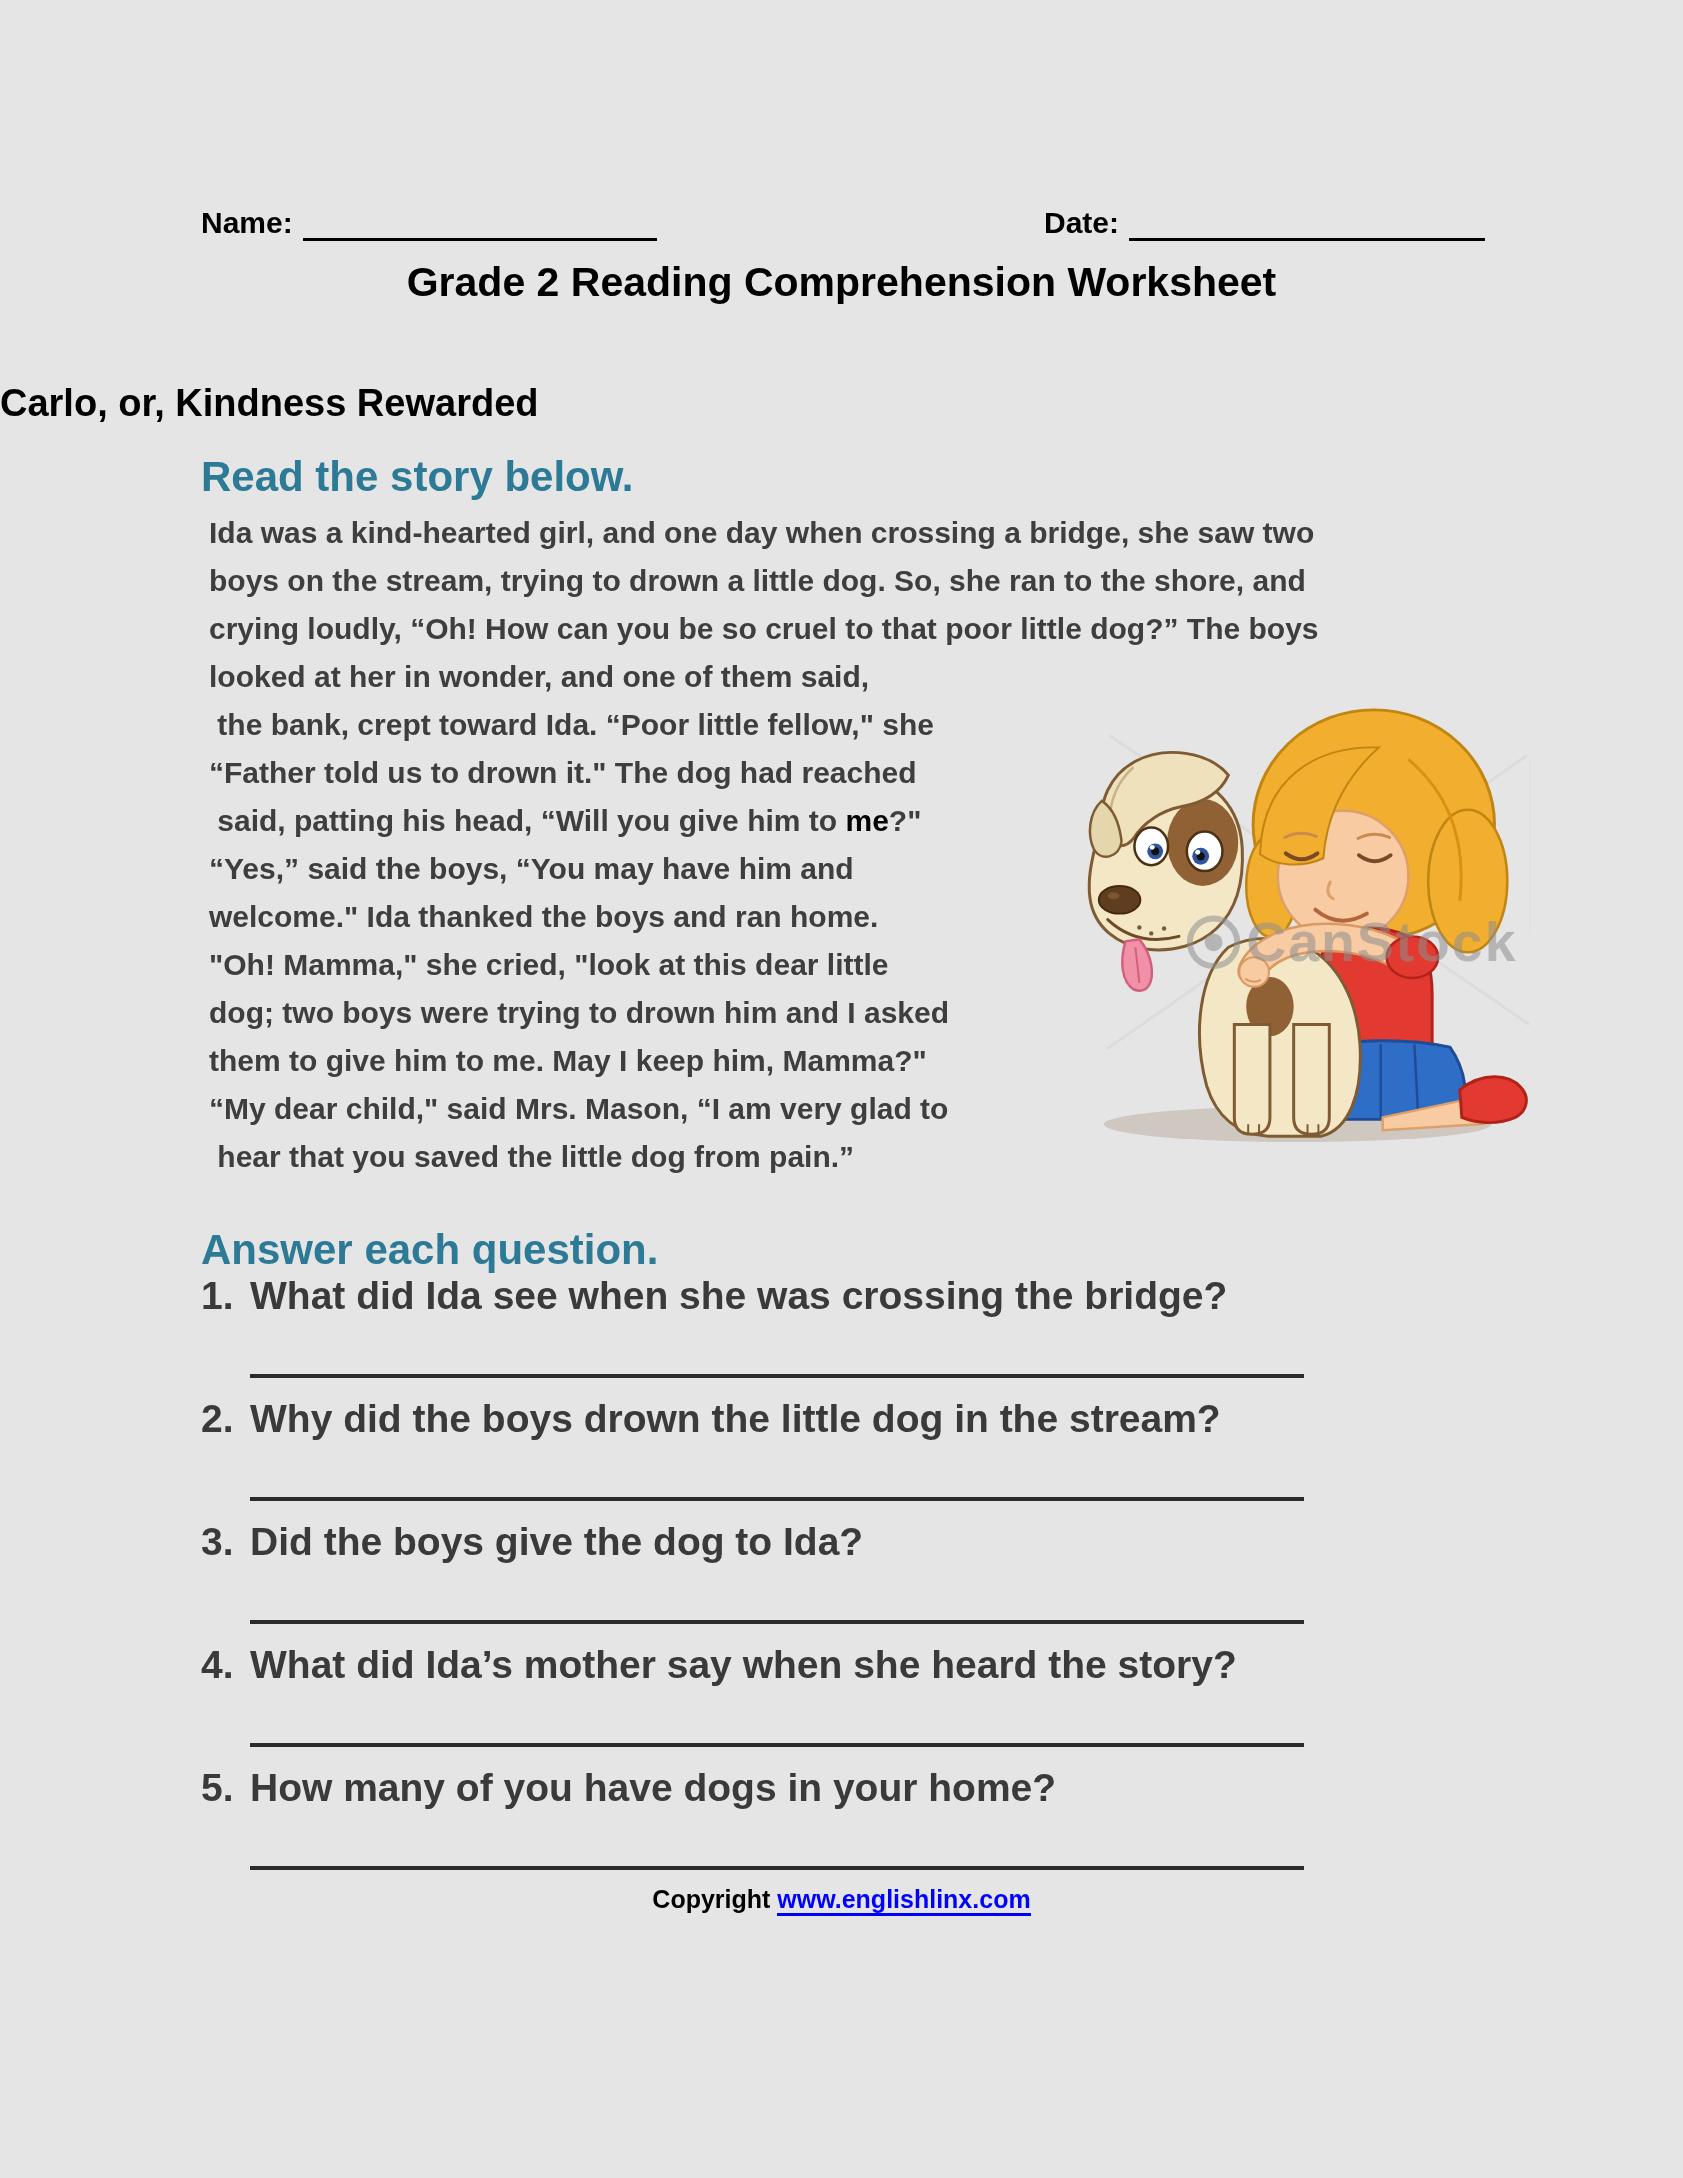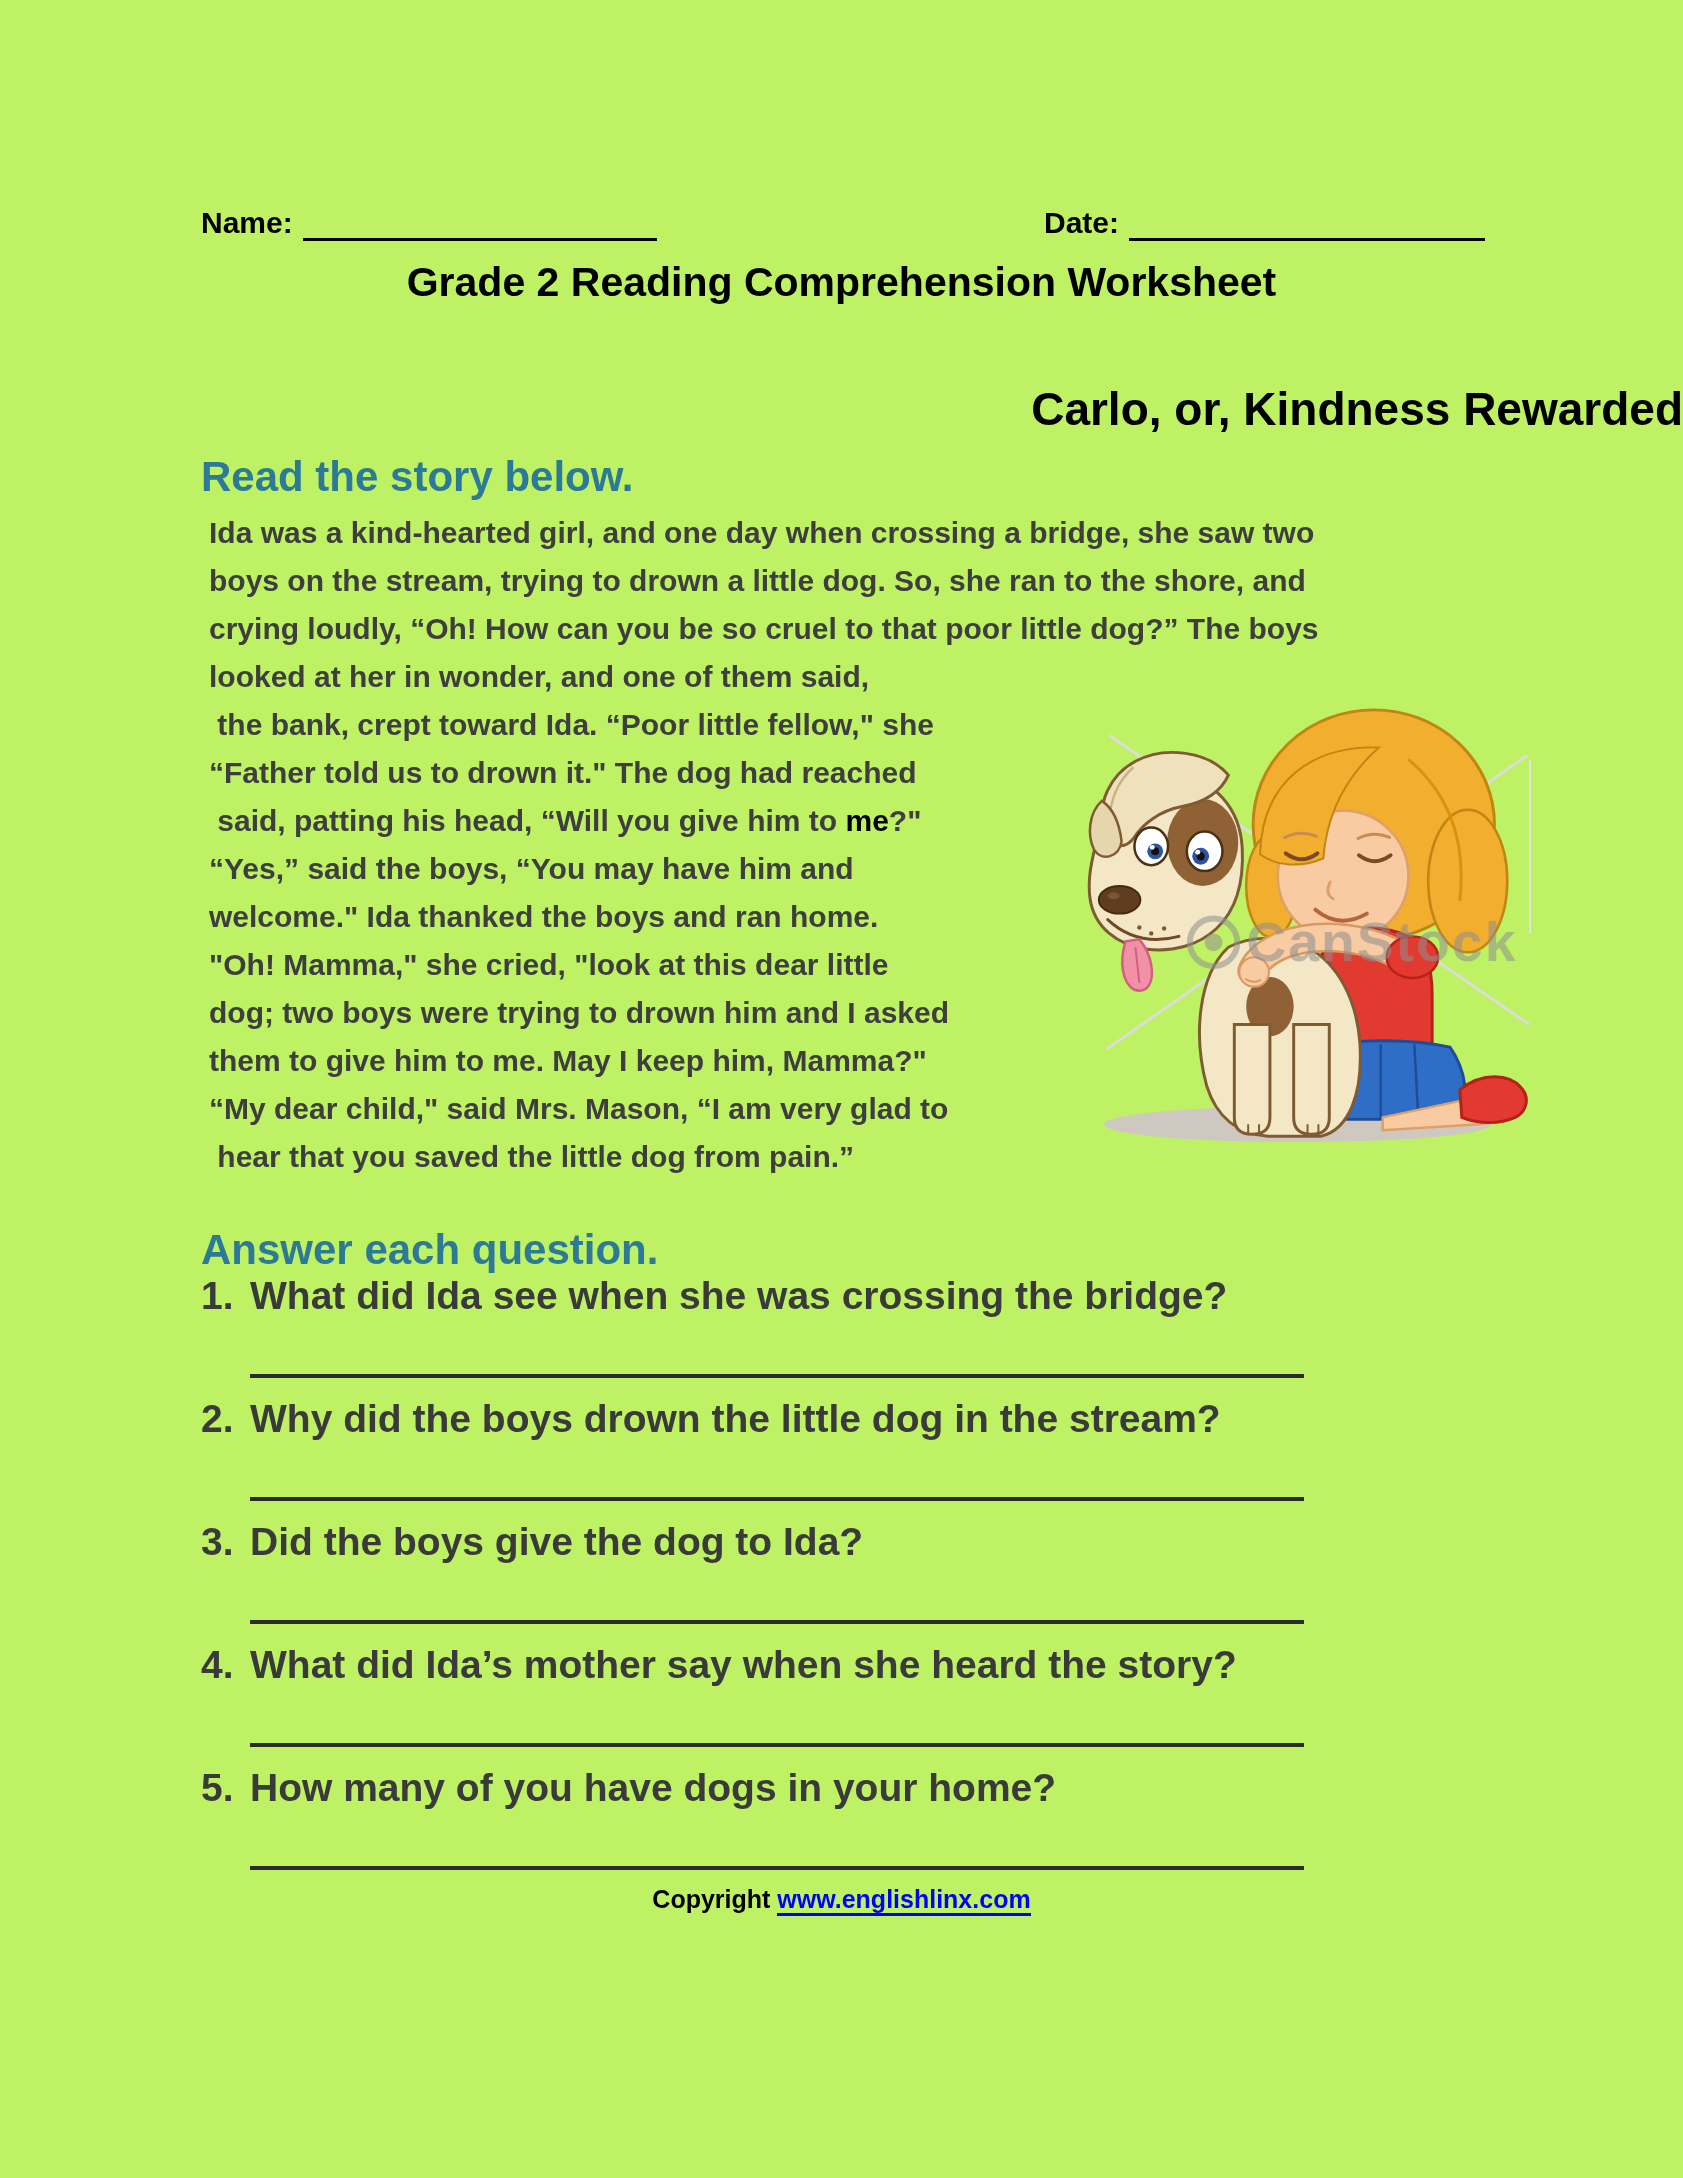--- a/index.html
+++ b/index.html
@@ -1,35 +1,35 @@
 <!DOCTYPE html>
 <html style="--teal: #2C7A96; --body: #3E3E3E; --qtext: #3A3A3A; --link: #0000FF; --line: #2B2B2B;"><head>
 <meta charset="utf-8">
 <style>
   :root{
     --teal:#2C7A96; --body:#3E3E3E; --qtext:#3A3A3A;
     --link:#0000FF; --line:#2B2B2B;
   }
   html,body{margin:0;padding:0;background:#ffffff;}
   .page{
-    position:relative; width:1683px; height:2178px; background:#bef264;
+    position:relative; width:1683px; height:2178px; background:#e5e5e5;
     font-family:"Liberation Sans", sans-serif; overflow:hidden;
   }
   
   .header-row{position:absolute; left:201px; top:204px; width:1289px; height:40px;}
   .name-group,.date-group{position:absolute; top:0; display:flex; align-items:flex-end;}
   .name-group{left:0;} .date-group{left:843px;}
   .hdr-label{font-size:30px; font-weight:bold; color:#000; line-height:36px;}
   .blank-line{border-bottom:3px solid #000; height:34px; margin-left:10px;}
   .name-line{width:354px;} .date-line{width:356px;}
   
   .title{position:absolute; top:259px; left:0; width:100%; text-align:center;
          font-size:41px; font-weight:bold; color:#000;}
-  .subtitle{position:absolute; top:382px; left:0; width:100%; text-align:right;
-         font-size:46px; font-weight:bold; color:#000;}
+  .subtitle{position:absolute; top:382px; left:0; width:100%; text-align:left;
+         font-size:38px; font-weight:bold; color:#000;}
   .section-heading{position:absolute; left:201px; font-size:42px; font-weight:bold; color:var(--teal);}
   .story-heading{top:453px;}
   .questions-heading{top:1226px;}
   
   .story-paragraph{position:absolute; left:201px; top:509px; width:1327px;
     font-size:30px; font-weight:bold; color:var(--body); line-height:48px;margin-left:8px;}
   .story-line{white-space:pre;}
   .story-emphasis{color:#000; font-weight:bold;}
   
   .illustration{position:absolute; left:1082px; top:698px; width:455px; height:455px;}

